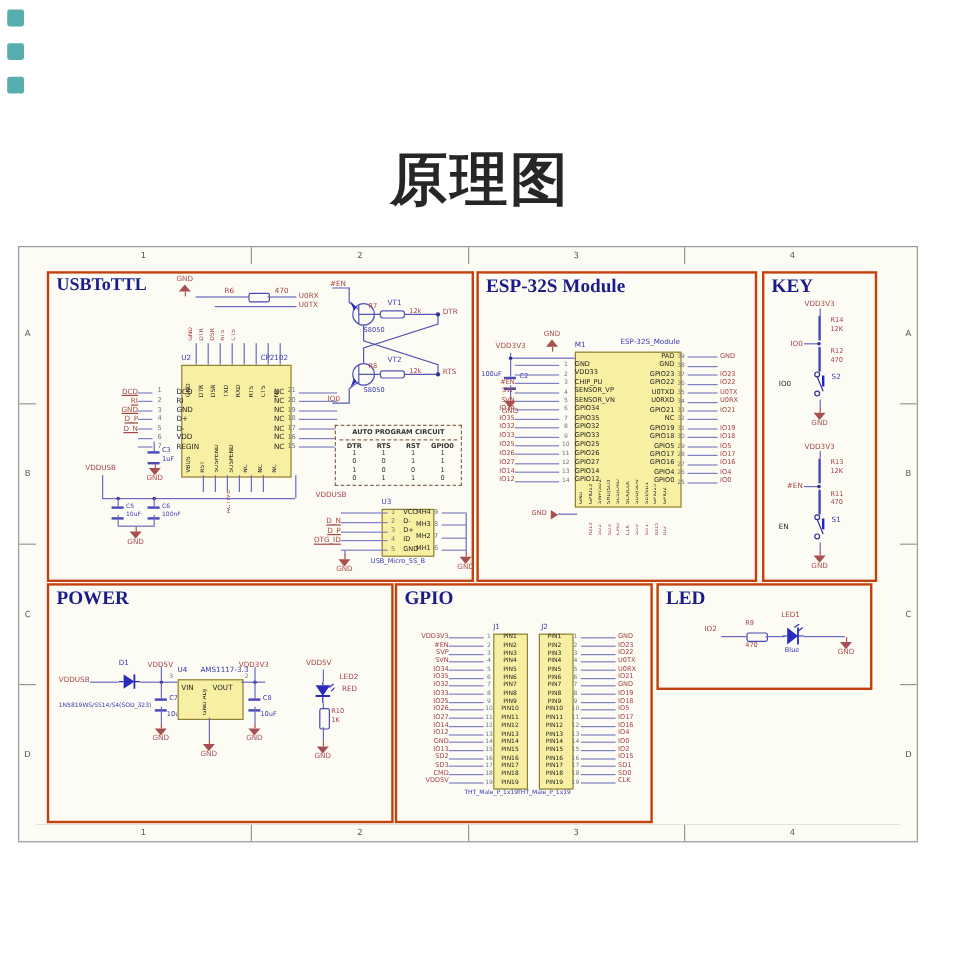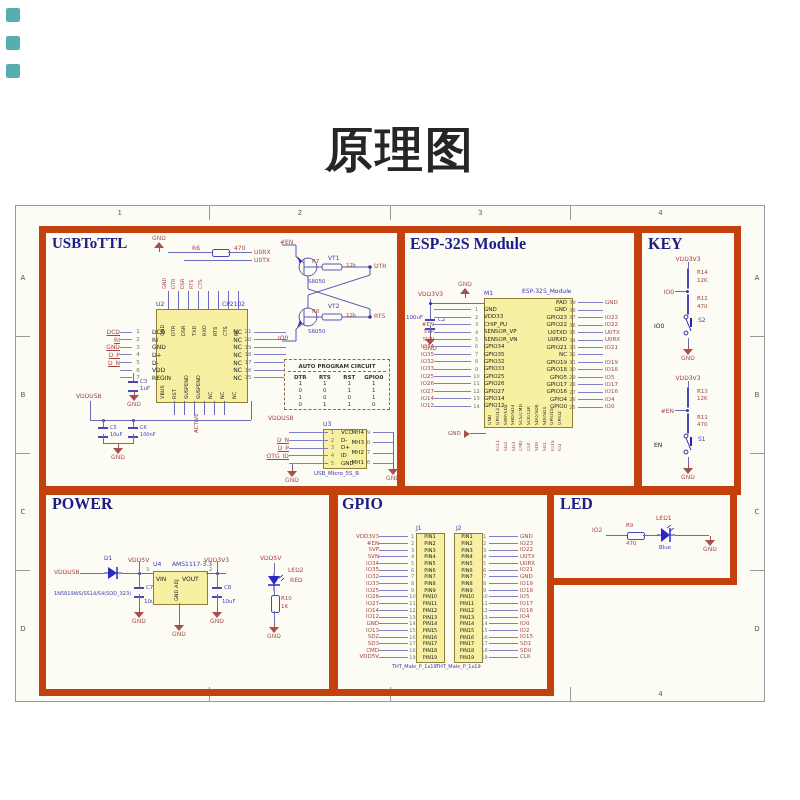--- a/index.html
+++ b/index.html
@@ -15,21 +15,21 @@
   .ruler.top{top:0;left:14px;right:14px;height:14px;border-bottom:1px solid #999}
   .ruler.bottom{bottom:0;left:14px;right:14px;height:14px;border-top:1px solid #999}
   .ruler.top .rcell,.ruler.bottom .rcell{flex:1;border-right:1px solid #999;display:flex;align-items:center;justify-content:center}
   .ruler.top .rcell:last-child,.ruler.bottom .rcell:last-child{border-right:none}
   .ruler.left{left:0;top:14px;bottom:14px;width:14px;flex-direction:column;border-right:1px solid #999}
   .ruler.right{right:0;top:14px;bottom:14px;width:14px;flex-direction:column;border-left:1px solid #999}
   .ruler.left .rcell,.ruler.right .rcell{flex:1;border-bottom:1px solid #999;display:flex;align-items:center;justify-content:center}
   .ruler.left .rcell:last-child,.ruler.right .rcell:last-child{border-bottom:none}
   .canvas{position:absolute;left:14px;top:14px;right:14px;bottom:14px;background:#fcfbf4}
 
-  .section{position:absolute;border:7px solid #c2410c}
+  .section{position:absolute;border:2px solid #c2410c}
   .sec-title{position:absolute;left:6px;top:2px;font-family:"Liberation Serif","DejaVu Serif",serif;
     font-weight:bold;font-size:16px;color:#1b1b8a;white-space:nowrap}
 
   .red{color:#a34444}.blue{color:#3a3ab0}.dark{color:#222}.gray{color:#777}.f5{font-size:5px}.f55{font-size:5.5px}.f6{font-size:6px}
   .lbl{position:absolute;line-height:1;white-space:nowrap}
   .ul{text-decoration:underline}
   .w{position:absolute;background:#6a6abf}
   .dot{position:absolute;width:3px;height:3px;border-radius:50%;background:#30309a}
   .chip{position:absolute;background:#f7f0a3;border:1px solid #8f7f3a}
 

